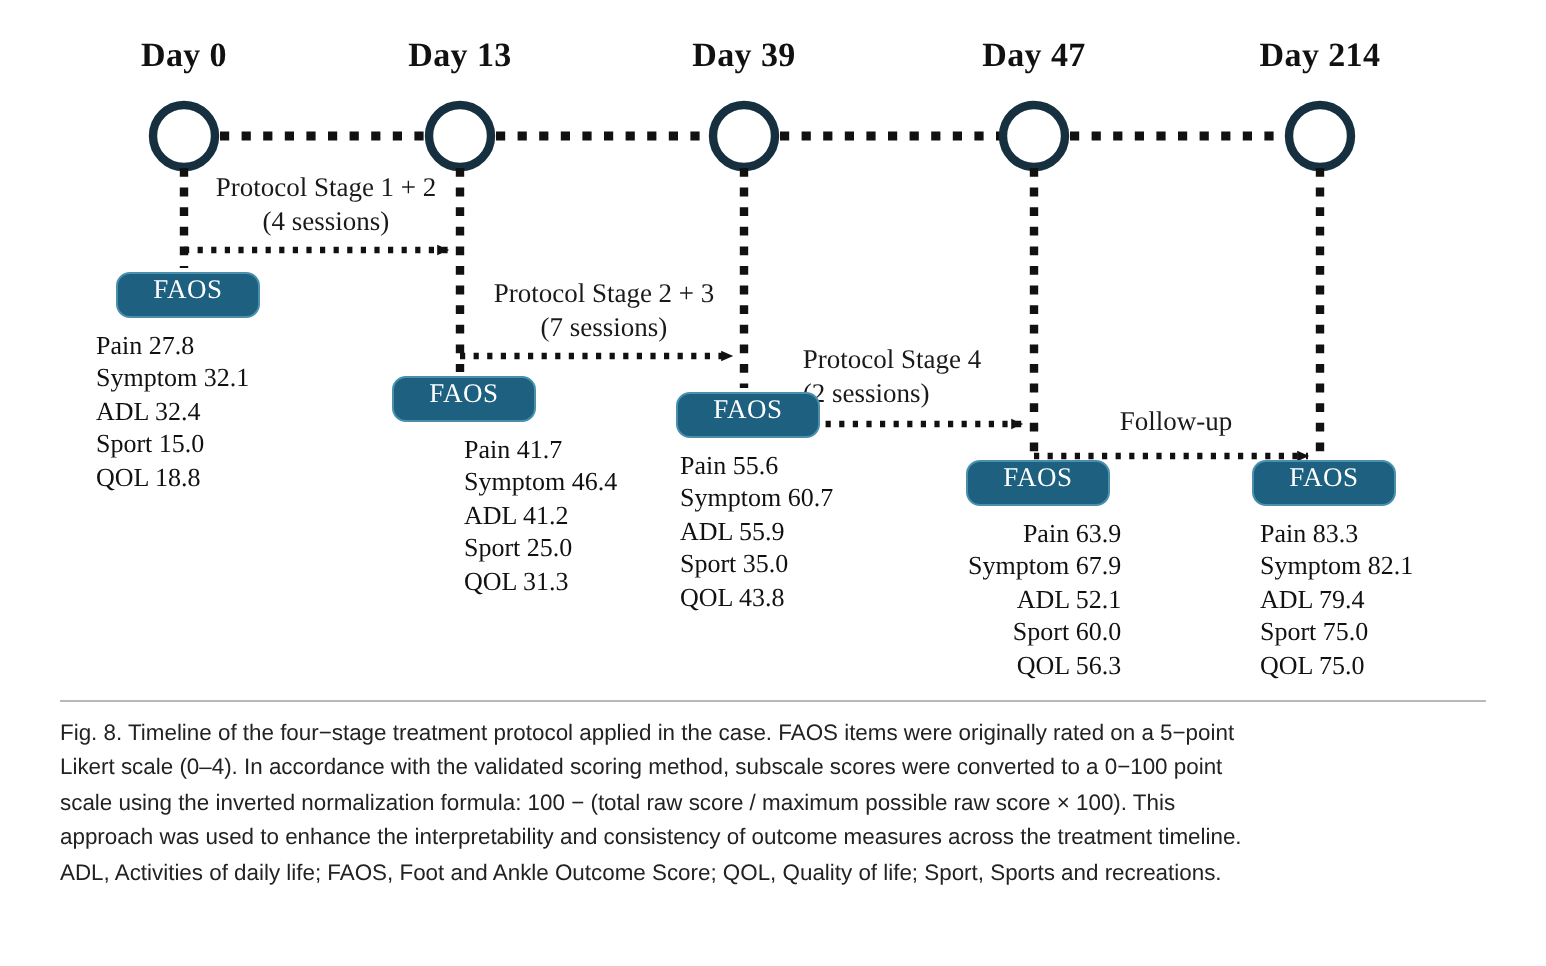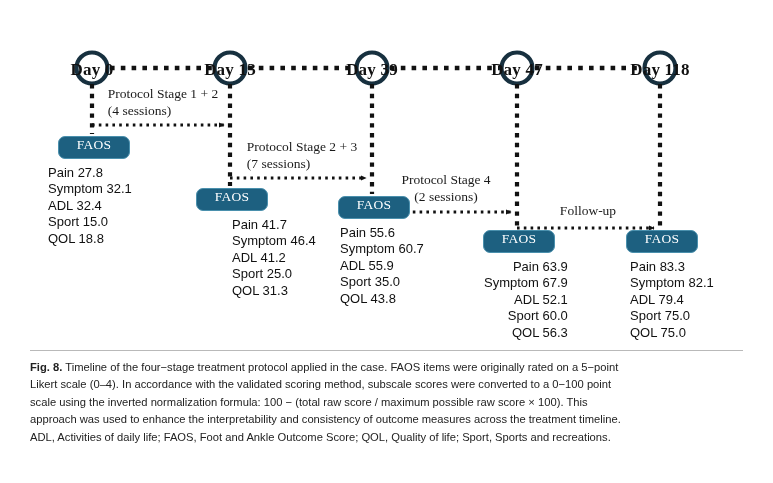--- a/index.html
+++ b/index.html
@@ -17,30 +17,29 @@
 
   .day-label{
     position:absolute;
     font-family:"Liberation Serif", serif;
     font-weight:bold;
     font-size:17px;
     color:#111111;
     white-space:nowrap;
     transform:translateX(-50%);
     letter-spacing:0.2px;
-    margin-top:42px;
   }
 
   .stage-label{
     position:absolute;
     font-family:"Liberation Serif", serif;
     font-size:13.5px;
     color:#1a1a1a;
     white-space:nowrap;
-    text-align:left;
+    text-align:center;
     line-height:1.25;
     transform:translateX(-50%);
   }
 
   .faos-badge{
     position:absolute;
     background:#1d6080;
     border:1px solid #4a90ad;
     border-radius:7px;
     color:#ffffff;
@@ -48,21 +47,21 @@
     font-size:13.5px;
     text-align:center;
     padding:0 0 5px 0;
     width:72px;
     box-sizing:border-box;
     letter-spacing:0.3px;
   }
 
   .score-list{
     position:absolute;
-    font-family:Liberation Sans, sans-serif;
+    font-family:Liberation Serif, serif;
     font-size:13px;
     color:#111111;
     line-height:16.4px;
     white-space:nowrap;
   }
 
   #divider{
     position:absolute;
     left:30px;top:350px;width:713px;height:1px;
     background:#b9b9b9;
@@ -70,21 +69,21 @@
 
   #caption{
     position:absolute;
     left:30px;top:359px;width:716px;
     font-family:"Liberation Sans", sans-serif;
     font-size:11.2px;
     color:#222222;
     line-height:17.4px;
     text-align:justify;
   }
-  #caption b{font-weight:bold;}
+  #caption b{font-weight:normal;}
   .cap-line{display:block;}
 </style>
 </head>
 <body>
 
 <div id="figure">
 
   <svg id="svg-layer" viewBox="0 0 773 345">
     <defs>
       <marker id="arrowhead" markerWidth="7" markerHeight="7" refX="5.4" refY="3" orient="auto" markerUnits="userSpaceOnUse">
@@ -120,33 +119,33 @@
       <line x1="230" y1="178" x2="366" y2="178" marker-end="url(#arrowhead)"></line>
       <line x1="372" y1="212" x2="511" y2="212" marker-end="url(#arrowhead)"></line>
       <line x1="517" y1="228" x2="654" y2="228" marker-end="url(#arrowhead)"></line>
     </g>
   </svg>
 
   <div class="day-label" style="left:92px;top:18px;">Day 0</div>
   <div class="day-label" style="left:230px;top:18px;">Day 13</div>
   <div class="day-label" style="left:372px;top:18px;">Day 39</div>
   <div class="day-label" style="left:517px;top:18px;">Day 47</div>
-  <div class="day-label" style="left:660px;top:18px;">Day 118</div>
+  <div class="day-label" style="left:660px;top:18px;">Day 214</div>
 
   <div class="stage-label" style="left:163px;top:86px;">
     <span>Protocol Stage 1 + 2</span><br>
     <span>(4 sessions)</span>
   </div>
 
   <div class="stage-label" style="left:302px;top:139px;">
     <span>Protocol Stage 2 + 3</span><br>
     <span>(7 sessions)</span>
   </div>
 
-  <div class="stage-label" style="left:446px;top:172px;text-align:center;transform:translateX(-50%);">
+  <div class="stage-label" style="left:446px;top:172px;text-align:left;transform:translateX(-50%);">
     <span>Protocol Stage 4</span><br>
     <span>(2 sessions)</span>
   </div>
 
   <div class="stage-label" style="left:588px;top:203px;">
     <span>Follow-up</span>
   </div>
 
   <div class="faos-badge" style="left:58px;top:136px;">FAOS</div>
   <div class="faos-badge" style="left:196px;top:188px;">FAOS</div>

